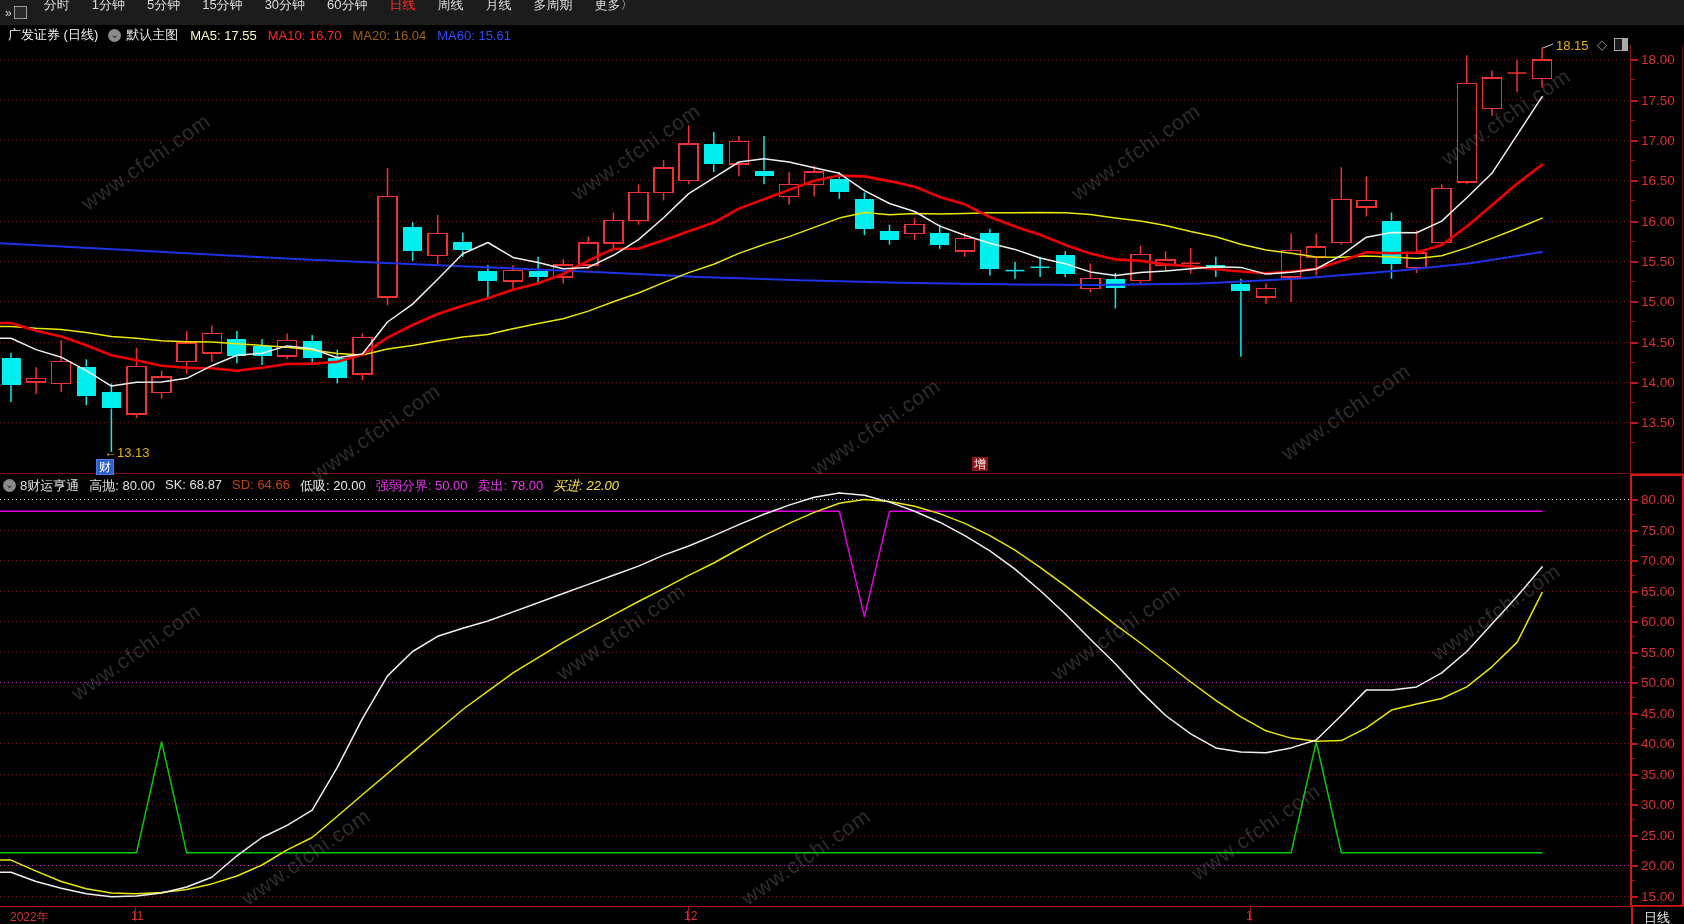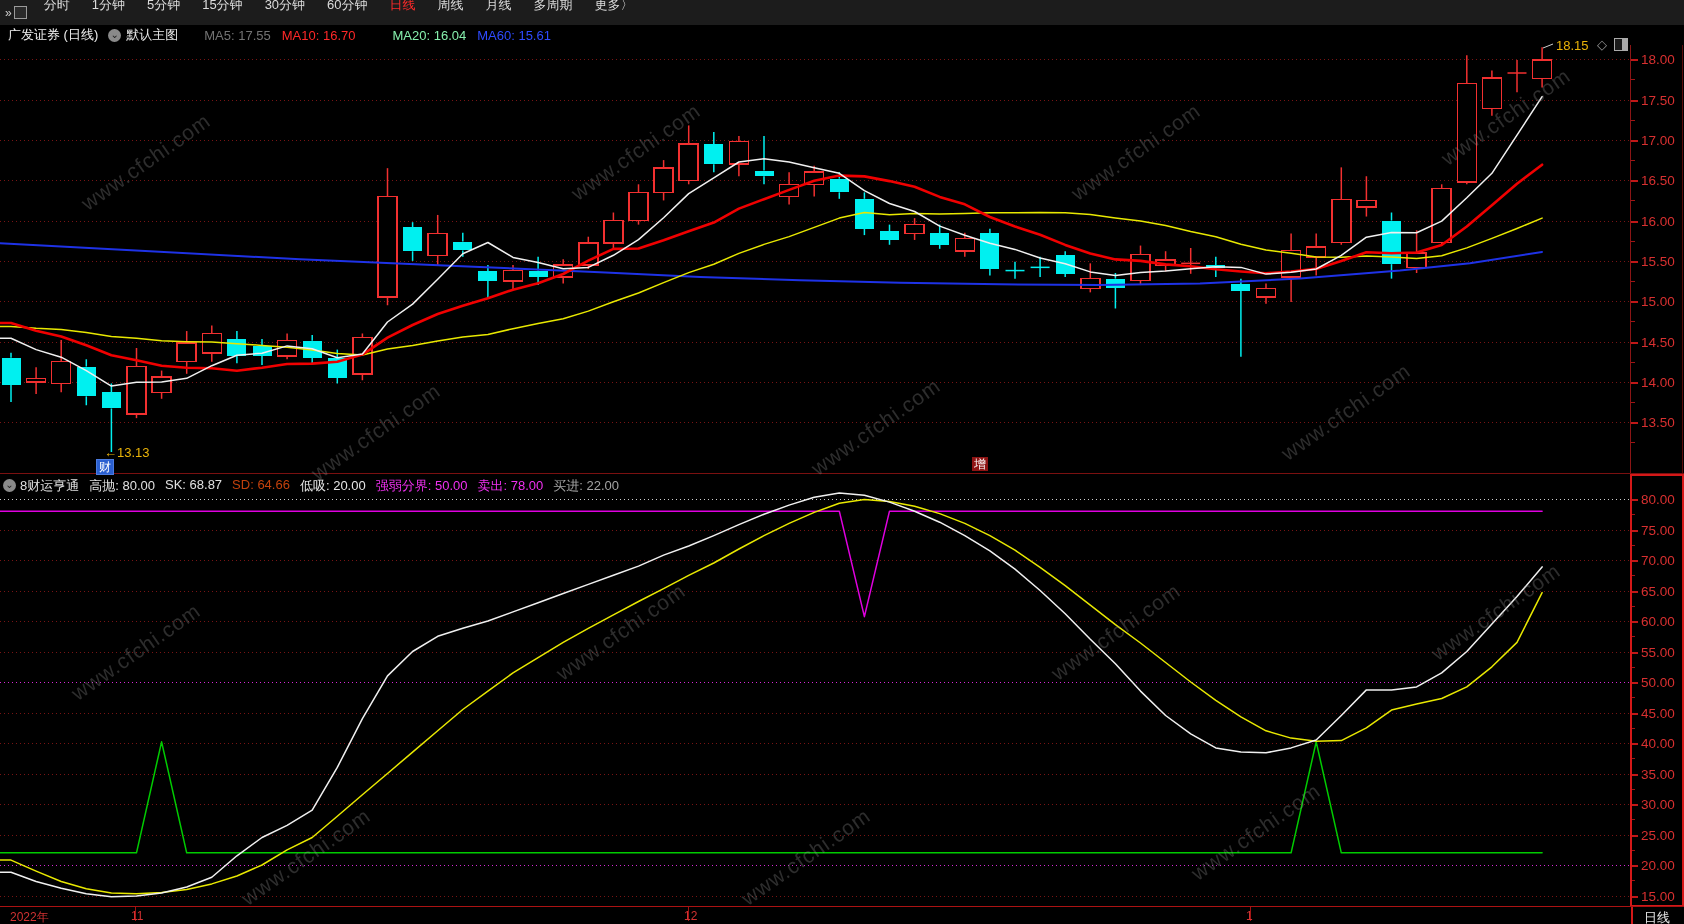--- a/index.html
+++ b/index.html
@@ -362,38 +362,38 @@
       <span class="tb-item">多周期</span>
       <span class="tb-item">更多〉</span>
     </div>
 </div>
 
 <div class="legend">
   <span class="symbol">广发证券 (日线)</span>
   <span class="cicon">⌄</span>
   <span class="overlay-label">默认主图</span>
   <span id="legend-ma" style="display:flex">
-      <span class="ma-item" style="color: #737373; margin-left: 14px;">MA5: 17.55</span>
+      <span class="ma-item" style="color: #fef9c3;">MA5: 17.55</span>
       <span class="ma-item" style="color: rgb(255, 40, 40);">MA10: 16.70</span>
-      <span class="ma-item" style="color: #86efac; margin-left: 26px;">MA20: 16.04</span>
+      <span class="ma-item" style="color: #a16207;">MA20: 16.04</span>
       <span class="ma-item" style="color: rgb(46, 75, 255);">MA60: 15.61</span>
     </span>
 </div>
 
 <div class="ind-header">
   <span class="cicon">⌄</span>
   <span id="ind-items" style="display:flex">
       <span class="ind-item" style="color: rgb(224, 224, 224);">8财运亨通</span>
       <span class="ind-item" style="color: rgb(224, 224, 224);">高抛: 80.00</span>
       <span class="ind-item" style="color: rgb(224, 224, 224);">SK: 68.87</span>
       <span class="ind-item" style="color: #c2410c;">SD: 64.66</span>
       <span class="ind-item" style="color: #e5e5e5;">低吸: 20.00</span>
       <span class="ind-item" style="color: rgb(240, 48, 240);">强弱分界: 50.00</span>
       <span class="ind-item" style="color: rgb(240, 48, 240);">卖出: 78.00</span>
-      <span class="ind-item" style="color: #a3a3a3;">买进: 22.00</span>
+      <span class="ind-item" style="color: #fde047; font-style: italic;">买进: 22.00</span>
     </span>
 </div>
 
 <div class="xaxis">
   <span class="period-label">日线</span>
 <span class="xlabel" style="left: 10px;">2022年</span>
     <span class="xlabel" style="left: 131px;">11</span>
     <span class="xlabel" style="left: 684px;">12</span>
     <span class="xlabel" style="left: 1246px;">1</span>
   </div>

